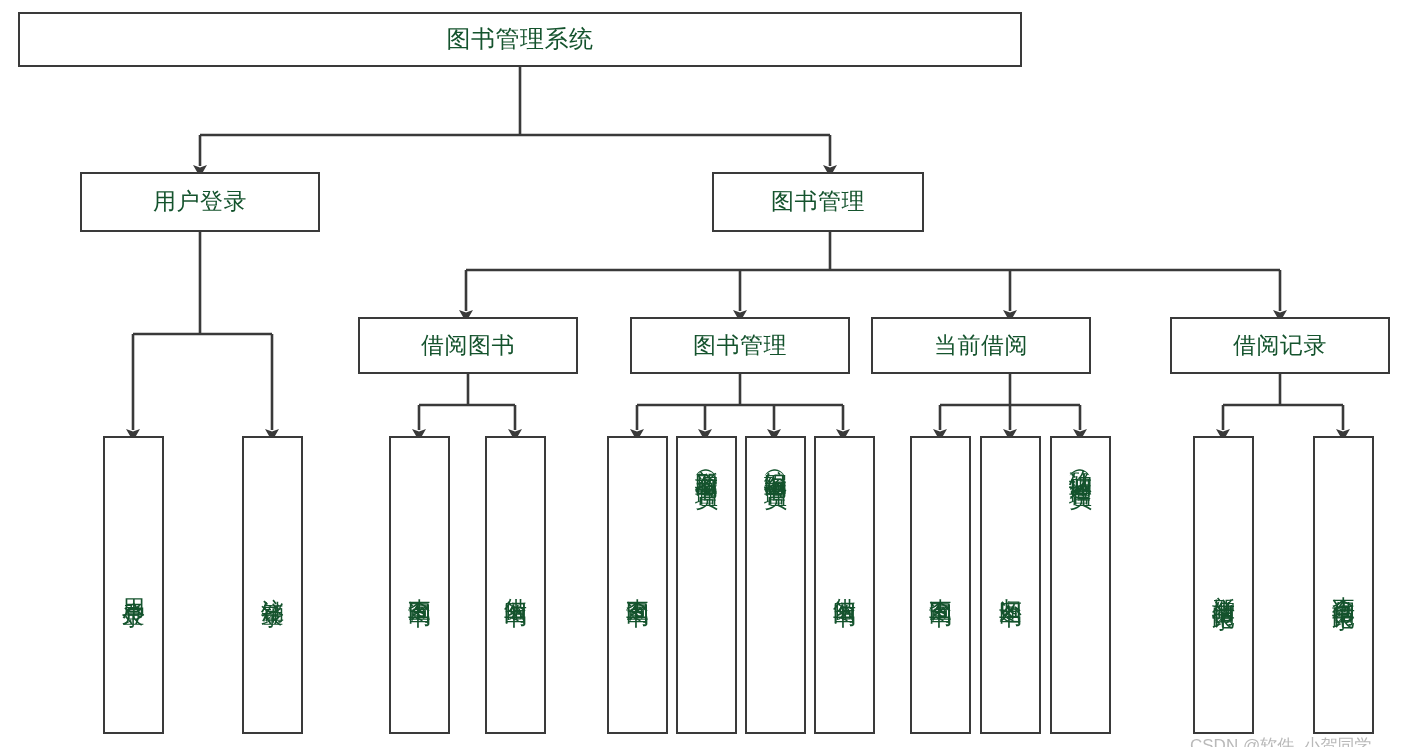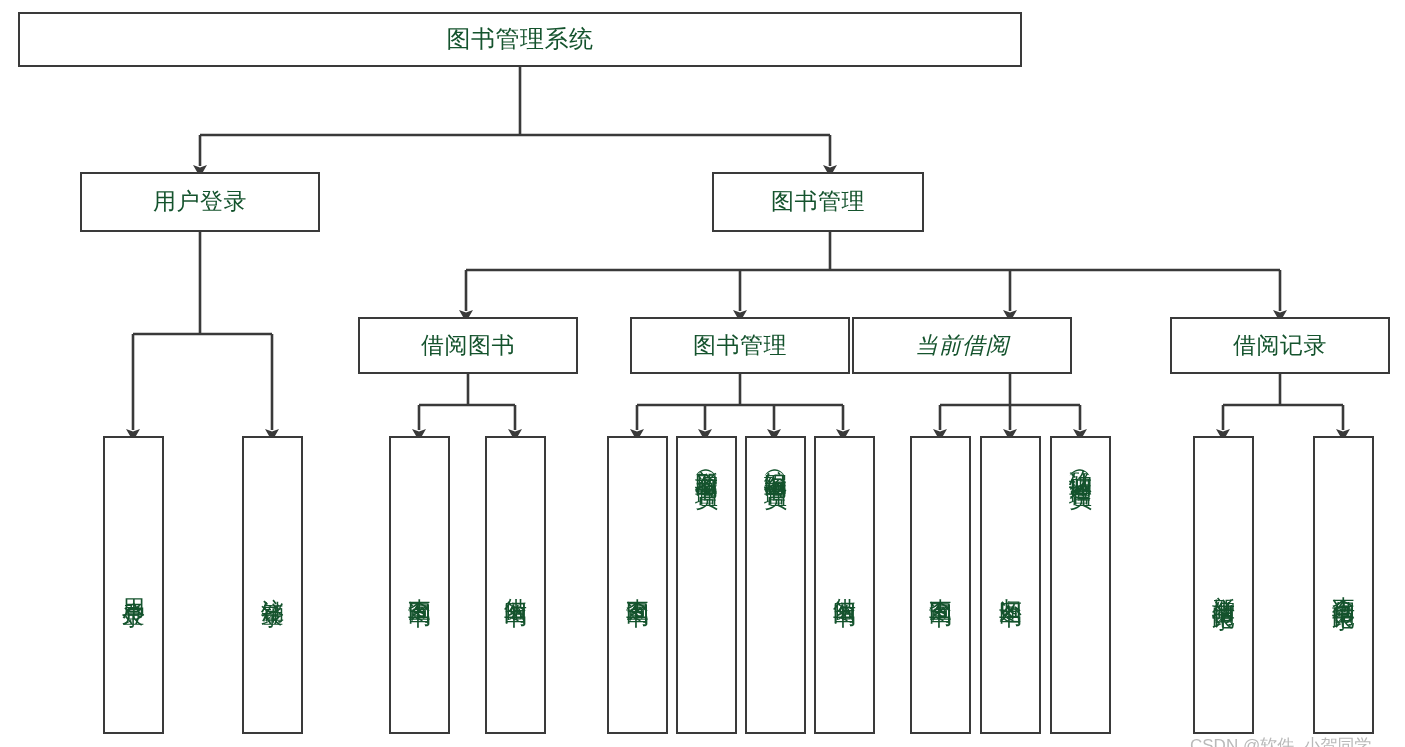--- a/index.html
+++ b/index.html
@@ -146,21 +146,21 @@
   </div>
 
   <div class="node h" style="left:358px; top:317px; width:220px; height:57px;">
     <span class="label">借阅图书</span>
   </div>
 
   <div class="node h" style="left:630px; top:317px; width:220px; height:57px;">
     <span class="label">图书管理</span>
   </div>
 
-  <div class="node h" style="left:852px; top:317px; width:220px; height:57px;font-style:italic;">
+  <div class="node h" style="left:871px; top:317px; width:220px; height:57px;">
     <span class="label">当前借阅</span>
   </div>
 
   <div class="node h" style="left:1170px; top:317px; width:220px; height:57px;">
     <span class="label">借阅记录</span>
   </div>
 
   <div class="node v center" style="left:103px; top:436px; width:61px; height:298px;">
     <span class="label">用户登录</span>
   </div>

